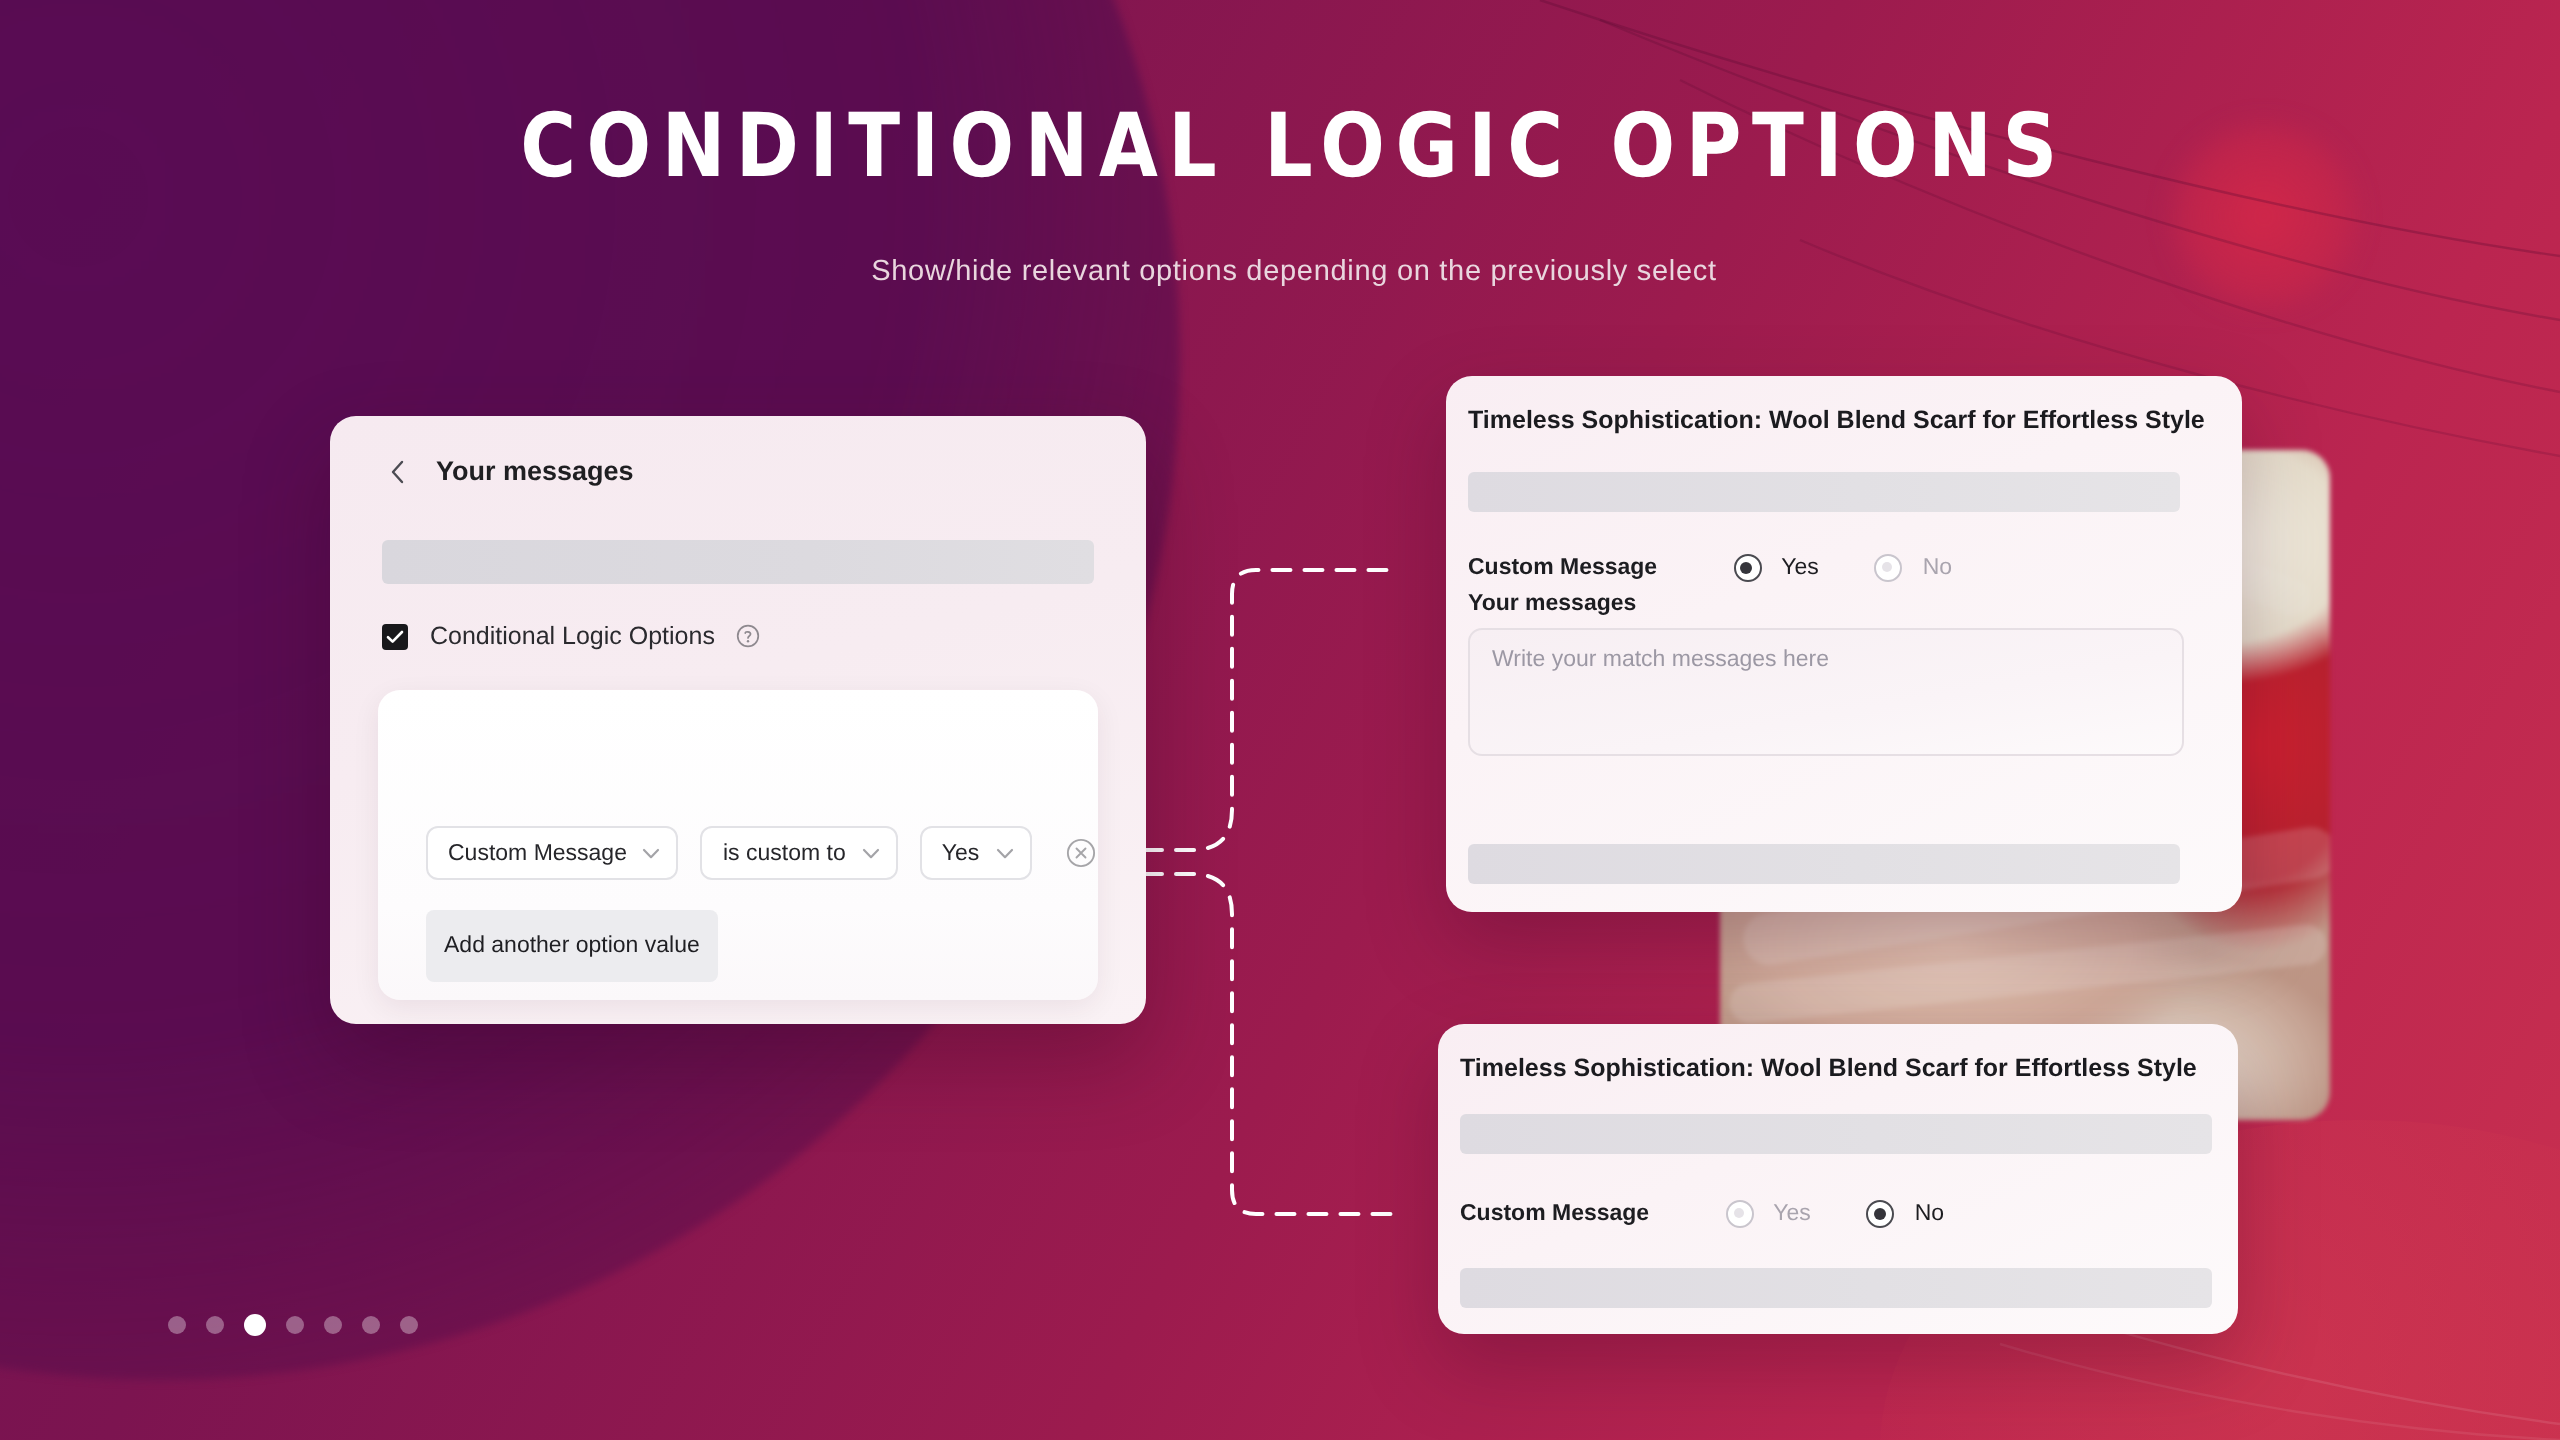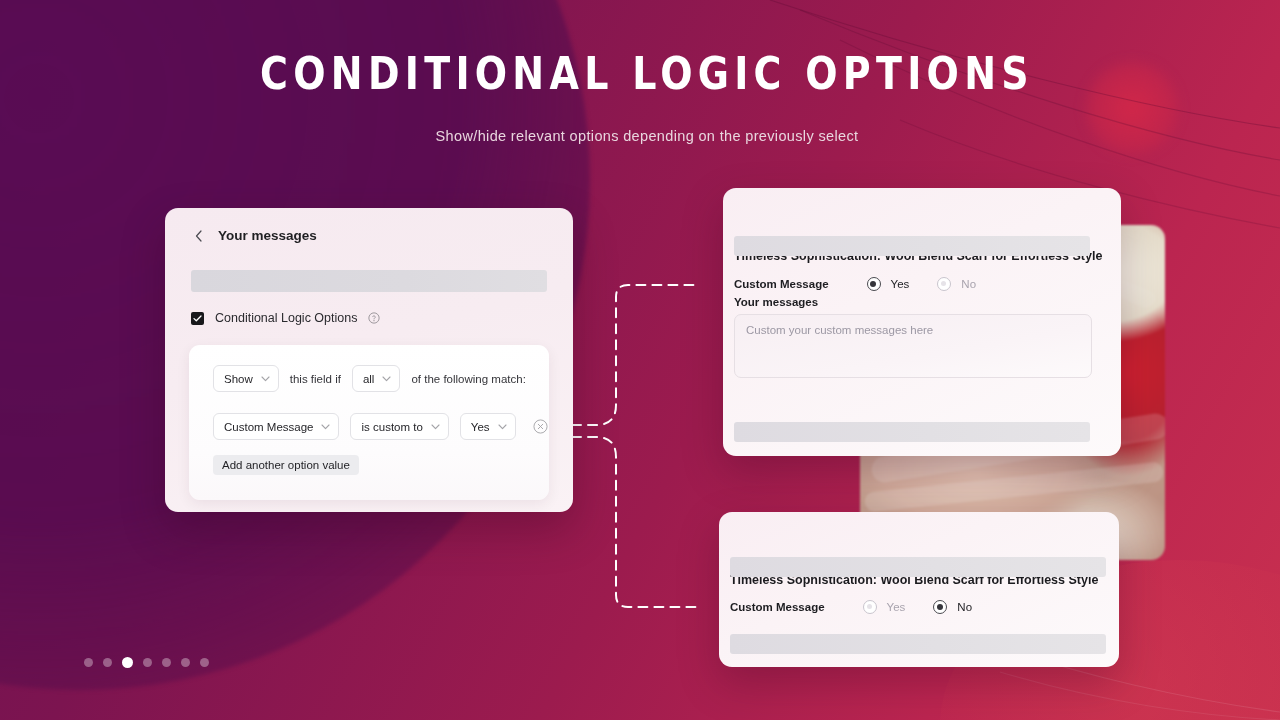--- a/index.html
+++ b/index.html
@@ -89,34 +89,34 @@
   .rule-row.r2{left:24px;top:68px;gap:11px;}
   .pill{
     display:inline-flex;align-items:center;justify-content:space-between;gap:8px;
     height:25px;padding:0 8px 0 10px;border:1px solid #e2e2e6;border-radius:6px;
     background:#fff;font-size:11.5px;color:#26262a;white-space:nowrap;
   }
   .pill .chev{opacity:.5;flex:none;}
   .rule-text{font-size:11.5px;color:#35353a;white-space:nowrap;}
   .del-icon{width:15px;height:15px;display:block;opacity:.45;cursor:pointer;}
   .add-btn{
-    position:absolute;left:24px;top:110px;height:20px;padding:0 9px;border-radius:4px;
+    position:absolute;left:24px;top:110px;height:36px;padding:0 9px;border-radius:4px;
     background:#ececef;display:inline-flex;align-items:center;
     font-size:11.5px;color:#1f1f23;white-space:nowrap;
   }
 
   
   .pcard{
     position:absolute;border-radius:13px;
     background:linear-gradient(155deg,#f9eef3 0%,#fbf3f6 40%,#fdfafb 100%);
     box-shadow:0 16px 40px rgba(50,4,30,.26);
   }
   .pcard.top{left:723px;top:188px;width:398px;height:268px;}
   .pcard.bottom{left:719px;top:512px;width:400px;height:155px;}
-  .p-title{position:absolute;left:11px;top:15px;font-size:12.5px;font-weight:bold;color:#1b1b1f;white-space:nowrap;margin-top:46px;}
+  .p-title{position:absolute;left:11px;top:15px;font-size:12.5px;font-weight:bold;color:#1b1b1f;white-space:nowrap;}
   .p-bar{position:absolute;border-radius:3px;background:linear-gradient(90deg,#dedbe1 0%,#e2e0e4 55%,#e6e4e7 100%);}
   .p-row{position:absolute;display:flex;align-items:center;}
   .p-label{font-size:11.5px;font-weight:bold;color:#1d1d21;white-space:nowrap;}
   .radio{width:12px;height:12px;border-radius:50%;flex:none;position:relative;}
   .radio.on{border:1.5px solid #4a4a50;background:#fff;}
   .radio.on::after{content:"";position:absolute;left:2.5px;top:2.5px;width:6px;height:6px;border-radius:50%;background:#35353b;}
   .radio.off{border:1.5px solid #c9c5cd;background:#fff;}
   .radio.off::after{content:"";position:absolute;left:3px;top:3px;width:5px;height:5px;border-radius:50%;background:#e6e3e8;}
   .r-txt{font-size:11.5px;margin-left:10px;white-space:nowrap;}
   .r-txt.active{color:#1d1d21;}
@@ -186,36 +186,20 @@
       <span class="cl-label">Conditional Logic Options</span>
       <svg class="help-icon" viewBox="0 0 14 14">
         <circle cx="7" cy="7" r="6" fill="none" stroke="#3a3a40" stroke-width="1"></circle>
         <path d="M5.4 5.3 C5.4 4.2 8.5 4.2 8.5 5.9 C8.5 7 7 7 7 8.1" fill="none" stroke="#3a3a40" stroke-width="1" stroke-linecap="round"></path>
         <circle cx="7" cy="10.1" r=".7" fill="#3a3a40"></circle>
       </svg>
     </div>
 
     <div class="inner-card">
 
-      <div class="rule-row r1">
-        <span class="pill">
-          <span>Show</span>
-          <svg class="chev" width="9" height="6" viewBox="0 0 9 6">
-            <path d="M1 1 L4.5 4.6 L8 1" fill="none" stroke="#4a4a52" stroke-width="1.1" stroke-linecap="round" stroke-linejoin="round"></path>
-          </svg>
-        </span>
-        <span class="rule-text">this field if</span>
-        <span class="pill">
-          <span>all</span>
-          <svg class="chev" width="9" height="6" viewBox="0 0 9 6">
-            <path d="M1 1 L4.5 4.6 L8 1" fill="none" stroke="#4a4a52" stroke-width="1.1" stroke-linecap="round" stroke-linejoin="round"></path>
-          </svg>
-        </span>
-        <span class="rule-text">of the following match:</span>
-      </div>
 
       <div class="rule-row r2">
         <span class="pill">
           <span>Custom Message</span>
           <svg class="chev" width="9" height="6" viewBox="0 0 9 6">
             <path d="M1 1 L4.5 4.6 L8 1" fill="none" stroke="#4a4a52" stroke-width="1.1" stroke-linecap="round" stroke-linejoin="round"></path>
           </svg>
         </span>
         <span class="pill">
           <span>is custom to</span>
@@ -246,21 +230,21 @@
     <div class="p-row" style="left:11px;top:89px;">
       <span class="p-label">Custom Message</span>
       <span class="radio on" style="margin-left:38px;"></span>
       <span class="r-txt active">Yes</span>
       <span class="radio off" style="margin-left:28px;"></span>
       <span class="r-txt muted">No</span>
     </div>
 
     <div class="p-sub">Your messages</div>
     <div class="textarea">
-      <span class="ta-ph">Custom your custom messages here</span>
+      <span class="ta-ph">Write your match messages here</span>
     </div>
     <div class="p-bar" style="left:11px;top:234px;width:356px;height:20px;"></div>
   </div>
 
   <div class="pcard bottom">
     <div class="p-title">Timeless Sophistication: Wool Blend Scarf for Effortless Style</div>
     <div class="p-bar" style="left:11px;top:45px;width:376px;height:20px;"></div>
 
     <div class="p-row" style="left:11px;top:88px;">
       <span class="p-label">Custom Message</span>

